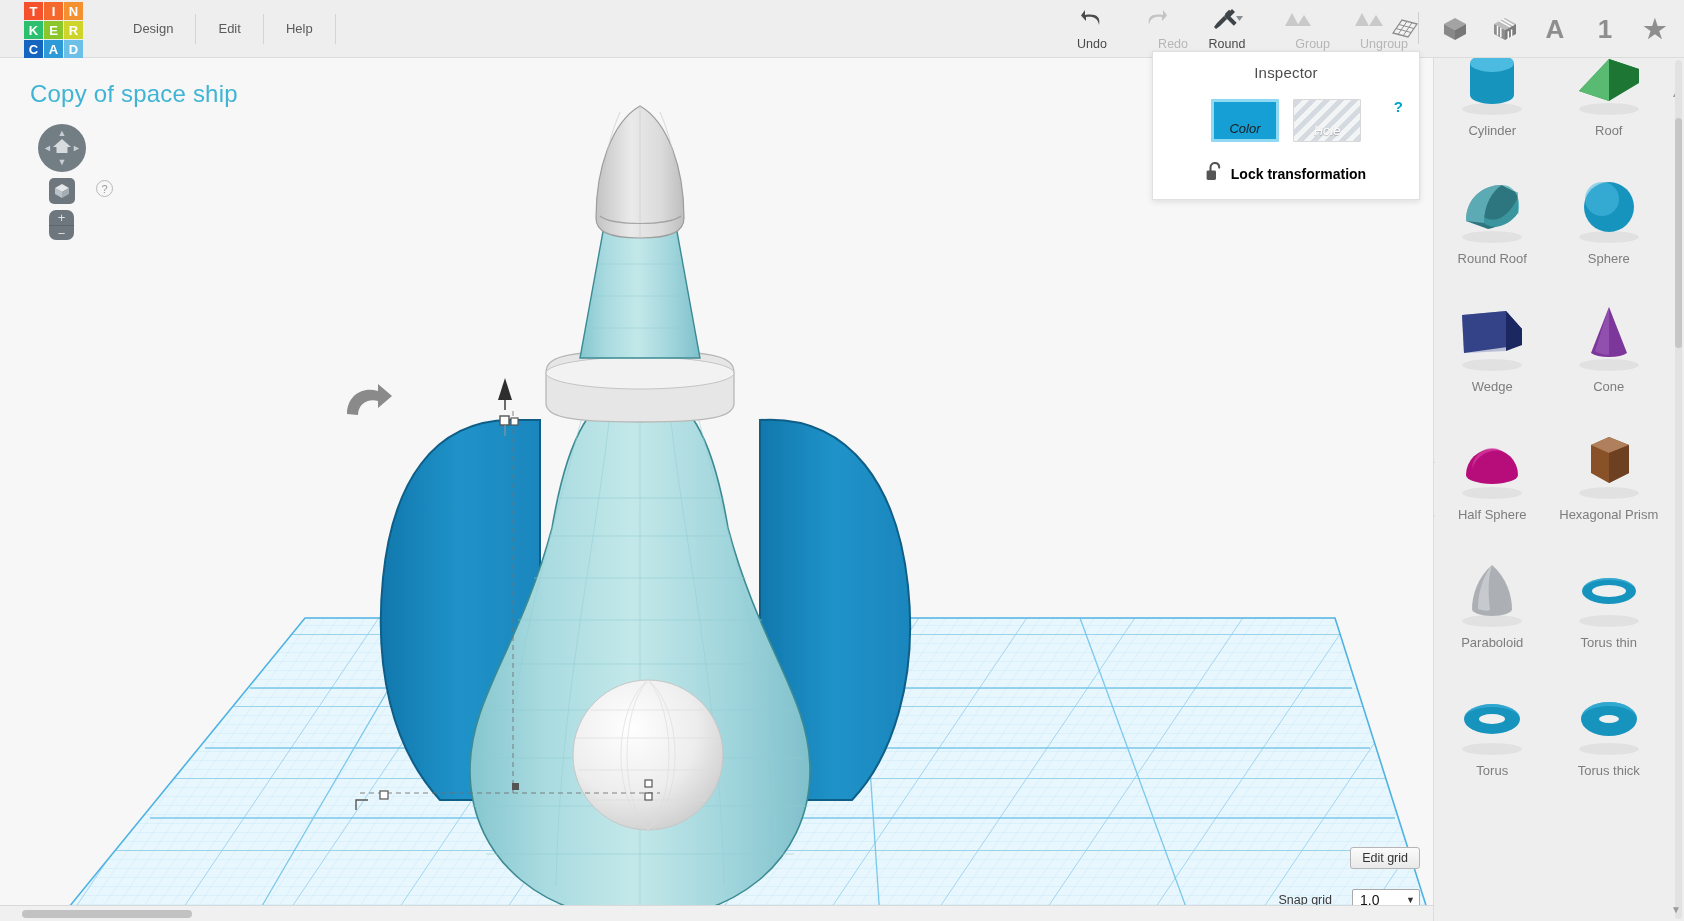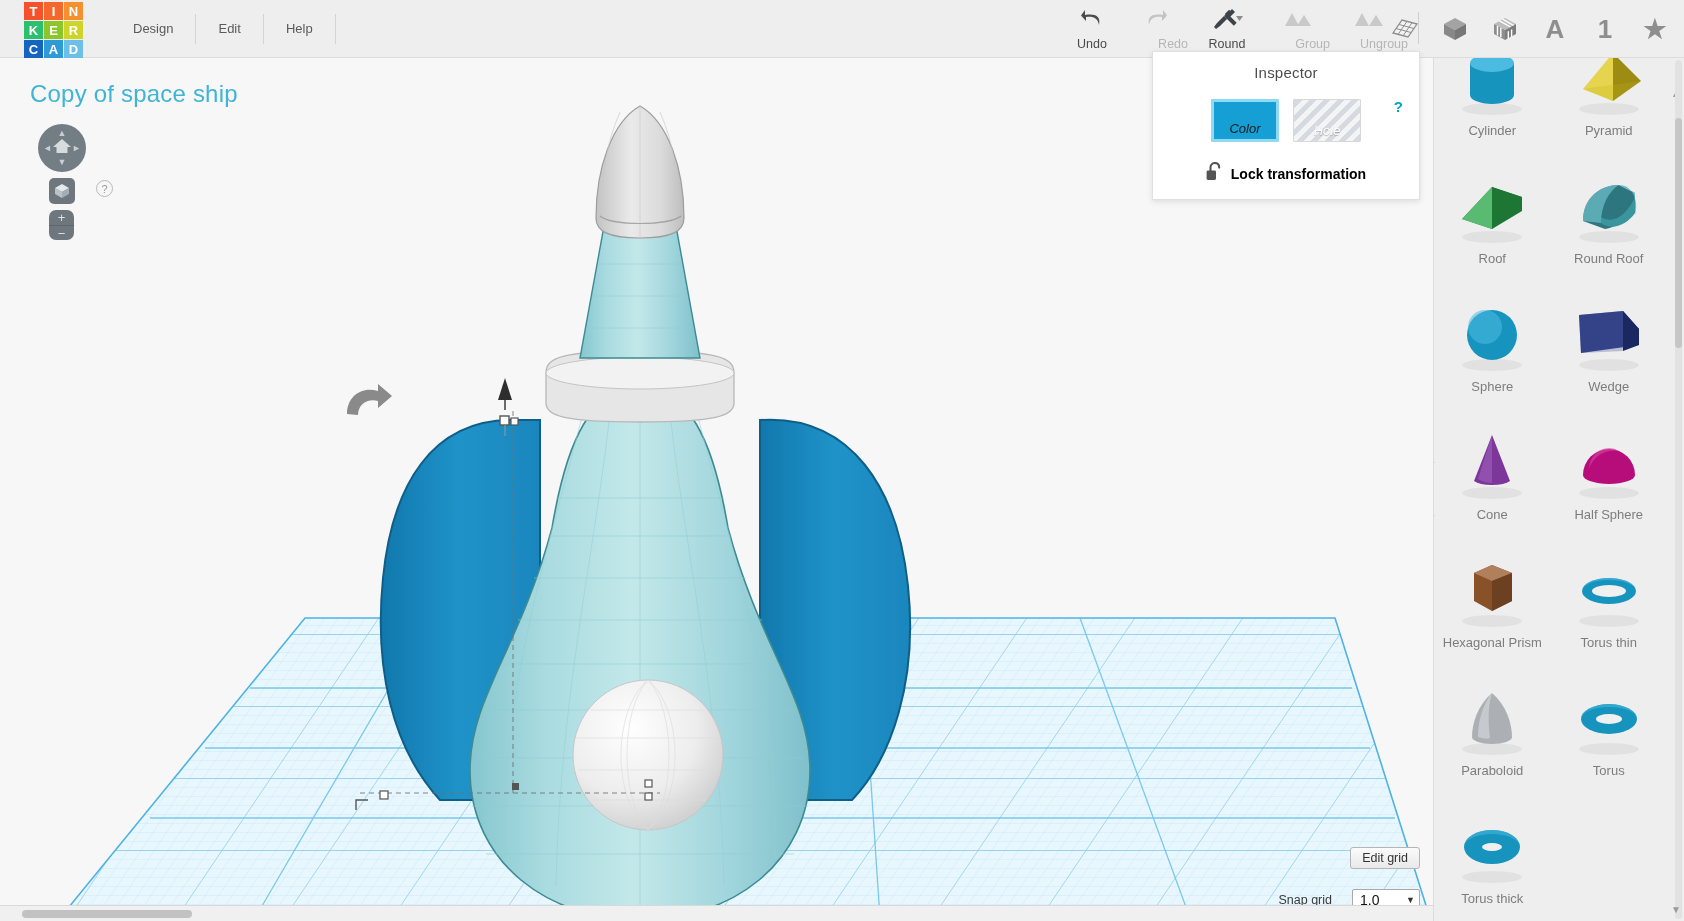--- a/index.html
+++ b/index.html
@@ -556,31 +556,20 @@
               <path d="M26 24 L26 56 A22 9 0 0 0 70 56 L70 24 Z" fill="#1794be"></path>
               <ellipse cx="48" cy="24" rx="22" ry="9" fill="#4cbbe1"></ellipse>
             </svg>
           </div>
           <div class="shape-label">Cylinder</div>
         </div>
         <div class="shape-cell">
           <div class="shape-art">
             <svg width="96" height="80" viewBox="0 0 96 80">
               <ellipse cx="48" cy="70" rx="30" ry="6" fill="#000" opacity="0.05"></ellipse>
-              <path d="M52 14 L22 50 L52 62 Z" fill="#e6d44e"></path>
-              <path d="M52 14 L80 42 L52 62 Z" fill="#9c8c14"></path>
-              <path d="M22 50 L52 62 L80 42 Z" fill="#c4b019" opacity="0.25"></path>
-            </svg>
-          </div>
-          <div class="shape-label">Pyramid</div>
-        </div>
-        <div class="shape-cell">
-          <div class="shape-art">
-            <svg width="96" height="80" viewBox="0 0 96 80">
-              <ellipse cx="48" cy="70" rx="30" ry="6" fill="#000" opacity="0.05"></ellipse>
               <path d="M18 52 L48 20 L78 30 L48 62 Z" fill="#259441"></path>
               <path d="M48 20 L78 30 L78 44 L48 62 Z" fill="#1d7634"></path>
               <path d="M18 52 L48 20 L48 62 Z" fill="#59bb72"></path>
             </svg>
           </div>
           <div class="shape-label">Roof</div>
         </div>
         <div class="shape-cell">
           <div class="shape-art">
             <svg width="96" height="80" viewBox="0 0 96 80">
@@ -642,36 +631,36 @@
               <path d="M30 22 L48 14 L68 22 L48 30 Z" fill="#b0805c"></path>
               <path d="M48 30 L68 22 L68 50 L48 60 Z" fill="#6c4020"></path>
             </svg>
           </div>
           <div class="shape-label">Hexagonal Prism</div>
         </div>
         <div class="shape-cell">
           <div class="shape-art">
             <svg width="96" height="80" viewBox="0 0 96 80">
               <ellipse cx="48" cy="70" rx="30" ry="6" fill="#000" opacity="0.05"></ellipse>
+              <path d="M48 14 C34 26 28 44 28 58 A20 7 0 0 0 68 58 C68 44 62 26 48 14 Z" fill="#acb0b4"></path>
+              <path d="M48 14 C38 26 34 44 34 58 C40 60 44 60 46 59 C44 42 44 26 48 14 Z" fill="#d1d4d7" opacity="0.7"></path>
+            </svg>
+          </div>
+          <div class="shape-label">Paraboloid</div>
+        </div>
+        <div class="shape-cell">
+          <div class="shape-art">
+            <svg width="96" height="80" viewBox="0 0 96 80">
+              <ellipse cx="48" cy="70" rx="30" ry="6" fill="#000" opacity="0.05"></ellipse>
               <ellipse cx="48" cy="40" rx="27" ry="13" fill="#1794be"></ellipse>
               <ellipse cx="48" cy="40" rx="17" ry="6" fill="#f0f0f0"></ellipse>
               <path d="M21 40 A27 13 0 0 1 75 40 A27 11 0 0 0 21 40 Z" fill="#4cbbe1" opacity="0.55"></path>
             </svg>
           </div>
           <div class="shape-label">Torus thin</div>
-        </div>
-        <div class="shape-cell">
-          <div class="shape-art">
-            <svg width="96" height="80" viewBox="0 0 96 80">
-              <ellipse cx="48" cy="70" rx="30" ry="6" fill="#000" opacity="0.05"></ellipse>
-              <path d="M48 14 C34 26 28 44 28 58 A20 7 0 0 0 68 58 C68 44 62 26 48 14 Z" fill="#acb0b4"></path>
-              <path d="M48 14 C38 26 34 44 34 58 C40 60 44 60 46 59 C44 42 44 26 48 14 Z" fill="#d1d4d7" opacity="0.7"></path>
-            </svg>
-          </div>
-          <div class="shape-label">Paraboloid</div>
         </div>
         <div class="shape-cell">
           <div class="shape-art">
             <svg width="96" height="80" viewBox="0 0 96 80">
               <ellipse cx="48" cy="70" rx="30" ry="6" fill="#000" opacity="0.05"></ellipse>
               <ellipse cx="48" cy="40" rx="28" ry="15" fill="#1794be"></ellipse>
               <ellipse cx="48" cy="40" rx="13" ry="5" fill="#f0f0f0"></ellipse>
               <path d="M20 40 A28 15 0 0 1 76 40 A28 12 0 0 0 20 40 Z" fill="#4cbbe1" opacity="0.5"></path>
             </svg>
           </div>

